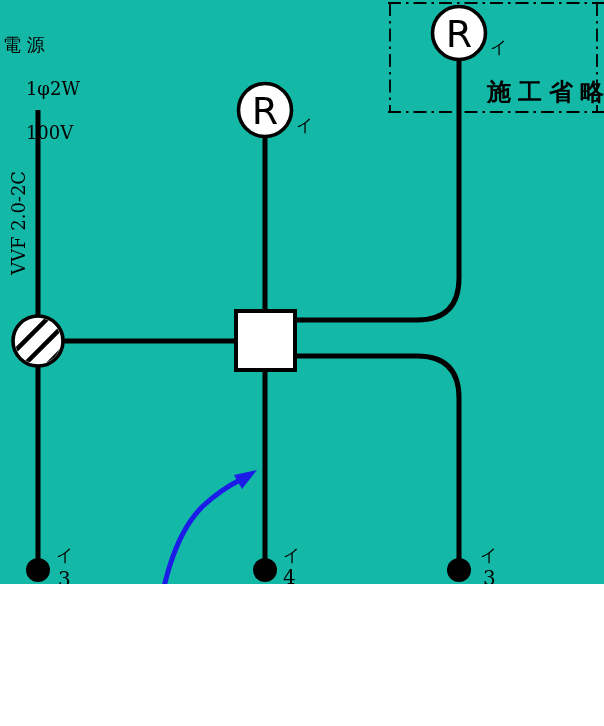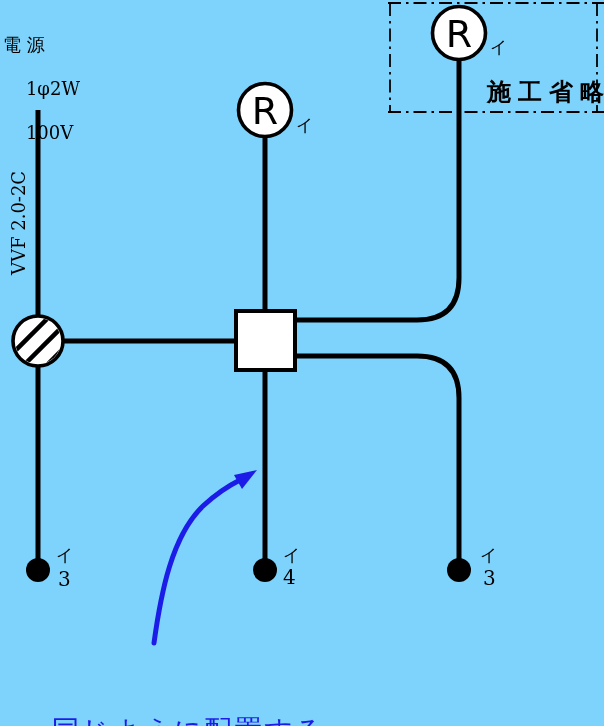--- a/index.html
+++ b/index.html
@@ -1,17 +1,17 @@
 <!DOCTYPE html>
 <html><head>
 <meta charset="utf-8">
 <style>
   html,body{margin:0;padding:0;background:#fff;}
   #stage{
-    position:relative;width:604px;height:726px;background:#7dd3fc;overflow:hidden;
+    position:relative;width:604px;height:584px;background:#14b8a6;overflow:hidden;
     font-family:"DejaVu Serif","Liberation Serif",serif;color:#000;
   }
   #wiring-svg{position:absolute;left:0;top:0;}
   .abs{position:absolute;}
   .src-text{left:3px;top:34px;font-size:18px;line-height:22px;white-space:pre;}
   .cable-label{
     left:8px;top:275px;width:132px;font-size:18px;white-space:nowrap;
     transform:rotate(-90deg);transform-origin:top left;
   }
   .r-letter{

